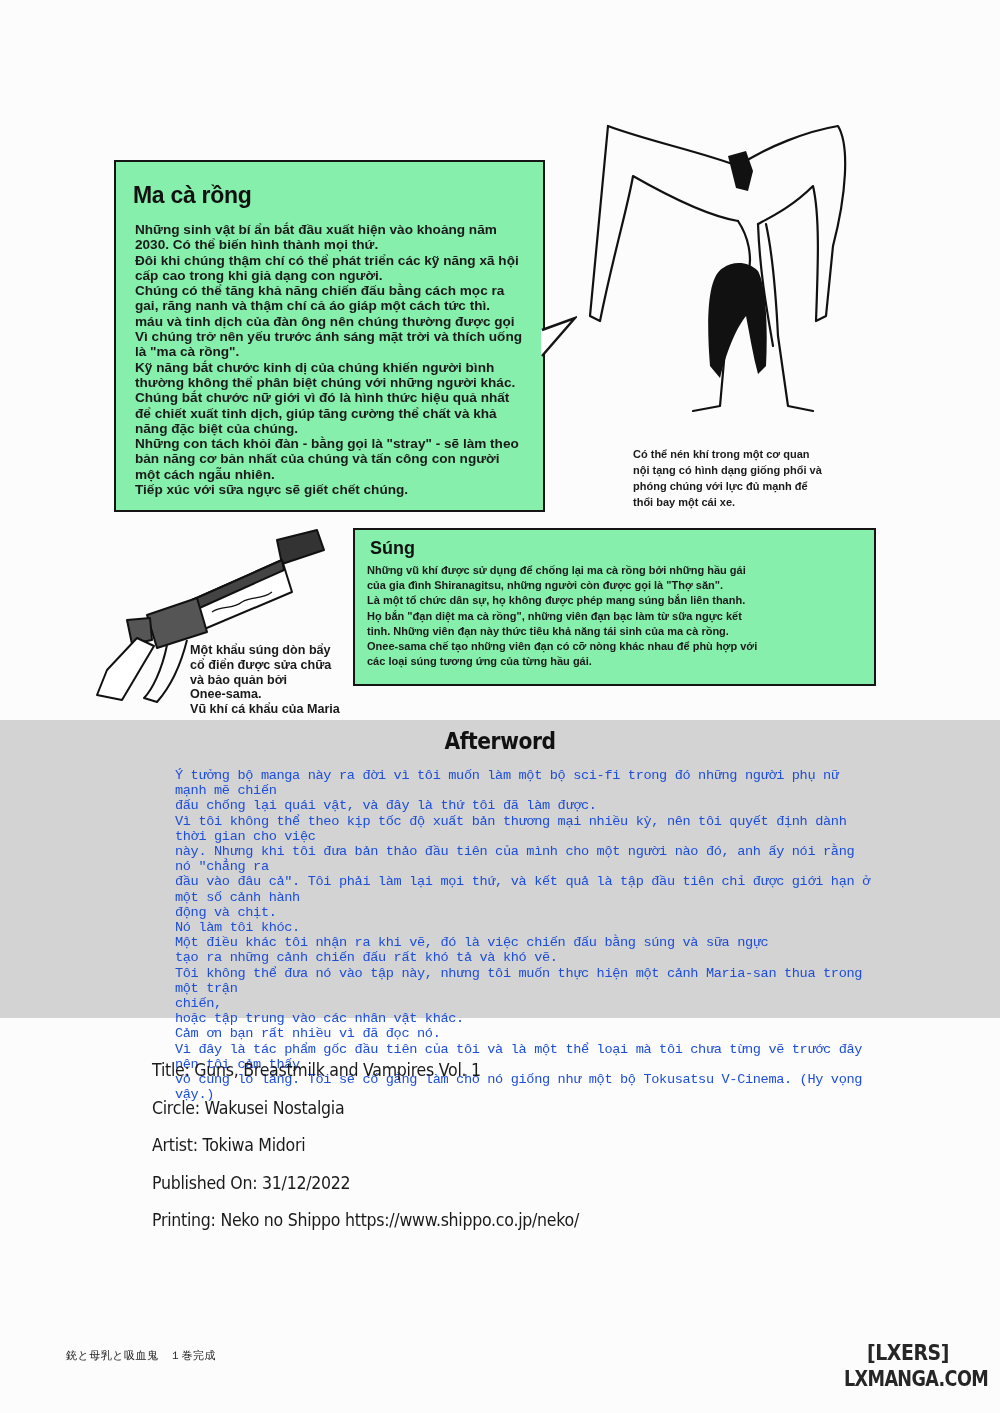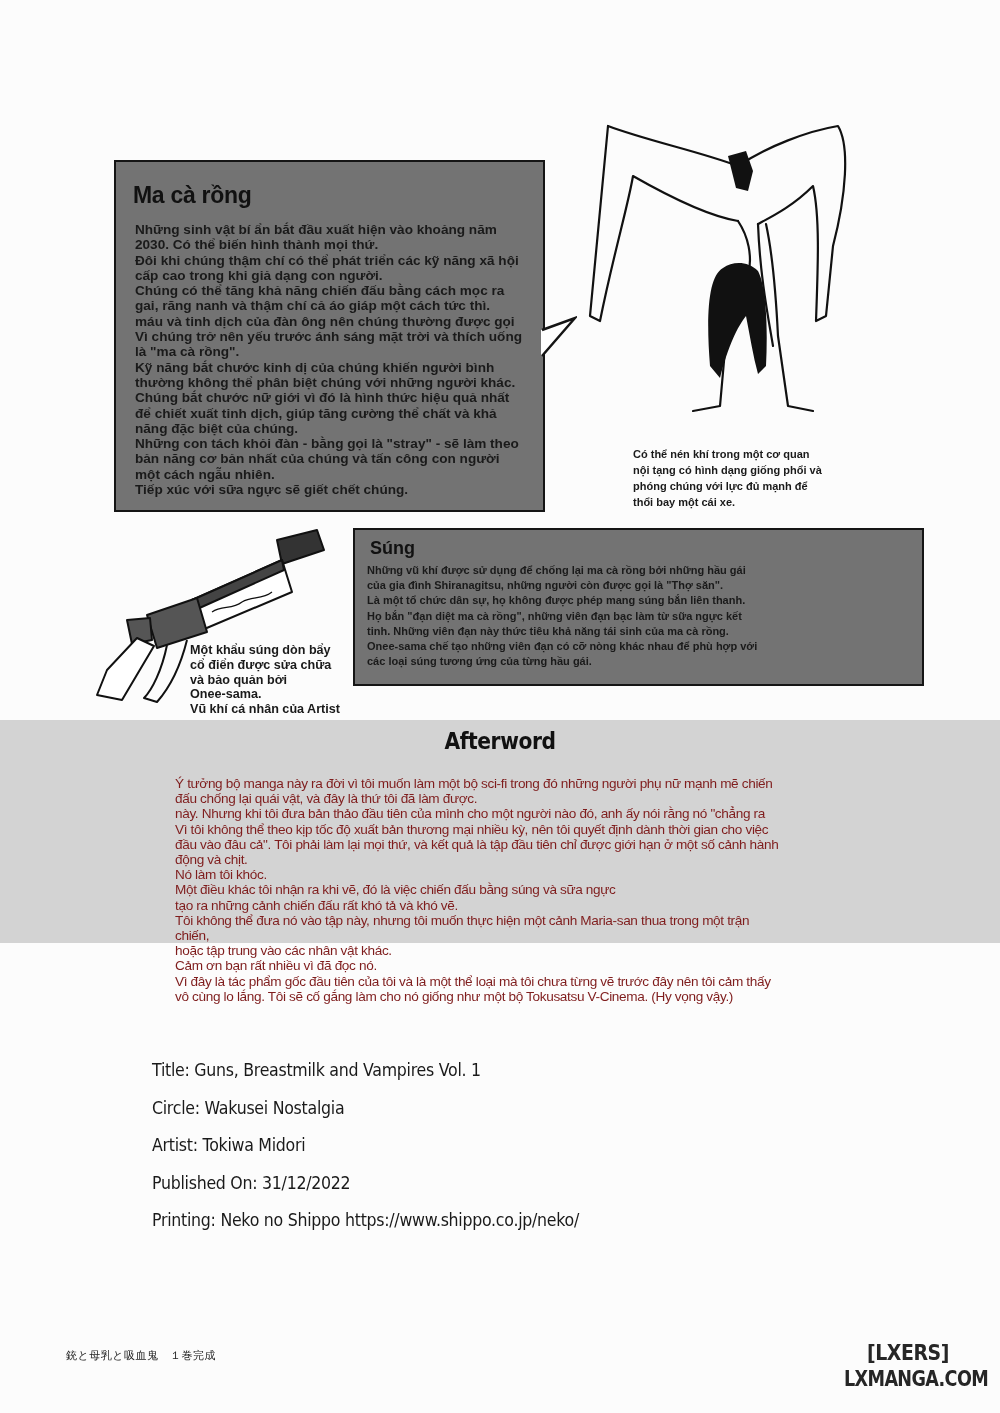--- a/index.html
+++ b/index.html
@@ -5,21 +5,21 @@
   html, body { margin: 0; padding: 0; }
   body {
     width: 1000px; height: 1413px; position: relative; overflow: hidden;
     background: #fcfcfc; color: #111;
     font-family: "Liberation Sans", sans-serif;
   }
   .abs { position: absolute; }
 
   
   .box {
-    position: absolute; background: #737373;
+    position: absolute; background: #86efac;
     border: 2.5px solid #151515; box-sizing: border-box;
   }
   #vampire-box { left: 114px; top: 160px; width: 431px; height: 352px; }
   #vampire-box .title {
     position: absolute; left: 17px; top: 20px;
     font-weight: bold; font-size: 23px; letter-spacing: -0.3px;
   }
   #vampire-box .body {
     position: absolute; left: 19px; top: 60px; width: 405px;
     font-weight: bold; font-size: 13.6px; line-height: 15.3px; color: #1a1a1a;
@@ -28,46 +28,46 @@
 
   
   #figure { left: 588px; top: 116px; width: 280px; height: 320px; }
 
   .caption-bold {
     font-weight: bold; font-size: 11px; line-height: 16px; color: #1a1a1a;
   }
   #figure-caption { left: 633px; top: 446px; width: 260px; }
 
   
-  #gun-box { left: 353px; top: 528px; width: 571px; height: 158px; border-width: 2px; }
+  #gun-box { left: 353px; top: 528px; width: 523px; height: 158px; border-width: 2px; }
   #gun-box .title {
     position: absolute; left: 15px; top: 8px;
     font-weight: bold; font-size: 18px;
   }
   #gun-box .body {
     position: absolute; left: 12px; top: 33px; width: 470px;
     font-size: 11px; line-height: 15.2px; color: #1a1a1a; font-weight: bold;
   }
   #gun-illustration { left: 92px; top: 520px; width: 240px; height: 195px; }
   #gun-caption { left: 190px; top: 643px; width: 170px; font-size: 12.6px; line-height: 14.8px; }
 
   
   #afterword-band {
-    position: absolute; left: 0; top: 720px; width: 1000px; height: 223px;
+    position: absolute; left: 0; top: 720px; width: 1000px; height: 298px;
     background: #d3d3d3;
   }
   #afterword-title {
     position: absolute; left: 0; width: 1000px; top: 8px; text-align: center;
     font-family: "DejaVu Sans", sans-serif; font-weight: bold; font-size: 23px;
     letter-spacing: -0.5px; transform: scaleX(0.88); color: #111;
   }
   #afterword-body {
-    position: absolute; left: 175px; top: 56px; width: 700px;
-    font-family: Liberation Sans, sans-serif;
-    font-size: 13.6px; line-height: 15.2px; color: #7f1d1d;
+    position: absolute; left: 175px; top: 48px; width: 700px;
+    font-family: Liberation Mono, monospace;
+    font-size: 13.6px; line-height: 15.2px; color: #1d4ed8;
     letter-spacing: -0.35px;
   }
   #afterword-body p { margin: 0; }
 
   
   #credits { left: 152px; top: 1058px; }
   #credits .line {
     font-family: "DejaVu Sans", sans-serif; font-size: 17px; color: #1a1a1a;
     height: 37.5px; line-height: 24px; letter-spacing: -0.3px;
     transform-origin: left; transform: scaleX(0.93);
@@ -153,43 +153,43 @@
     <polygon points="45,118 62,126 30,180 5,175 15,150" fill="#fff"></polygon>
     <path d="M75,125 C70,150 60,170 52,178 L65,182 C80,165 90,140 95,120" fill="none"></path>
   </g>
   <path d="M120,92 C130,85 140,90 150,82 C160,76 170,80 180,72" stroke="#111" stroke-width="1.2" fill="none"></path>
 </svg>
 <div class="abs caption-bold" id="gun-caption">
   <div>Một khẩu súng dòn bẩy</div>
   <div>cổ điển được sửa chữa</div>
   <div>và bảo quản bởi</div>
   <div>Onee-sama.</div>
-  <div>Vũ khí cá nhân của Artist</div>
+  <div>Vũ khí cá khẩu của Maria</div>
 </div>
 
 <div class="box" id="gun-box">
   <div class="title">Súng</div>
   <div class="body">
     <div>Những vũ khí được sử dụng để chống lại ma cà rồng bởi những hầu gái</div>
     <div>của gia đình Shiranagitsu, những người còn được gọi là "Thợ săn".</div>
     <div>Là một tổ chức dân sự, họ không được phép mang súng bắn liên thanh.</div>
     <div>Họ bắn "đạn diệt ma cà rồng", những viên đạn bạc làm từ sữa ngực kết</div>
     <div>tinh. Những viên đạn này thức tiêu khả năng tái sinh của ma cà rồng.</div>
     <div>Onee-sama chế tạo những viên đạn có cỡ nòng khác nhau để phù hợp với</div>
     <div>các loại súng tương ứng của từng hầu gái.</div>
   </div>
 </div>
 
 <div id="afterword-band">
   <div id="afterword-title">Afterword</div>
   <div id="afterword-body">
     <p>Ý tưởng bộ manga này ra đời vì tôi muốn làm một bộ sci-fi trong đó những người phụ nữ mạnh mẽ chiến</p>
     <p>đấu chống lại quái vật, và đây là thứ tôi đã làm được.</p>
+    <p>Vì tôi không thể theo kịp tốc độ xuất bản thương mại nhiều kỳ, nên tôi quyết định dành thời gian cho việc</p>
     <p>này. Nhưng khi tôi đưa bản thảo đầu tiên của mình cho một người nào đó, anh ấy nói rằng nó "chẳng ra</p>
-    <p>Vì tôi không thể theo kịp tốc độ xuất bản thương mại nhiều kỳ, nên tôi quyết định dành thời gian cho việc</p>
     <p>đầu vào đâu cả". Tôi phải làm lại mọi thứ, và kết quả là tập đầu tiên chỉ được giới hạn ở một số cảnh hành</p>
     <p>động và chịt.</p>
     <p>Nó làm tôi khóc.</p>
     <p>Một điều khác tôi nhận ra khi vẽ, đó là việc chiến đấu bằng súng và sữa ngực</p>
     <p>tạo ra những cảnh chiến đấu rất khó tả và khó vẽ.</p>
     <p>Tôi không thể đưa nó vào tập này, nhưng tôi muốn thực hiện một cảnh Maria-san thua trong một trận</p>
     <p>chiến,</p>
     <p>hoặc tập trung vào các nhân vật khác.</p>
     <p>Cảm ơn bạn rất nhiều vì đã đọc nó.</p>
     <p>Vì đây là tác phẩm gốc đầu tiên của tôi và là một thể loại mà tôi chưa từng vẽ trước đây nên tôi cảm thấy</p>

